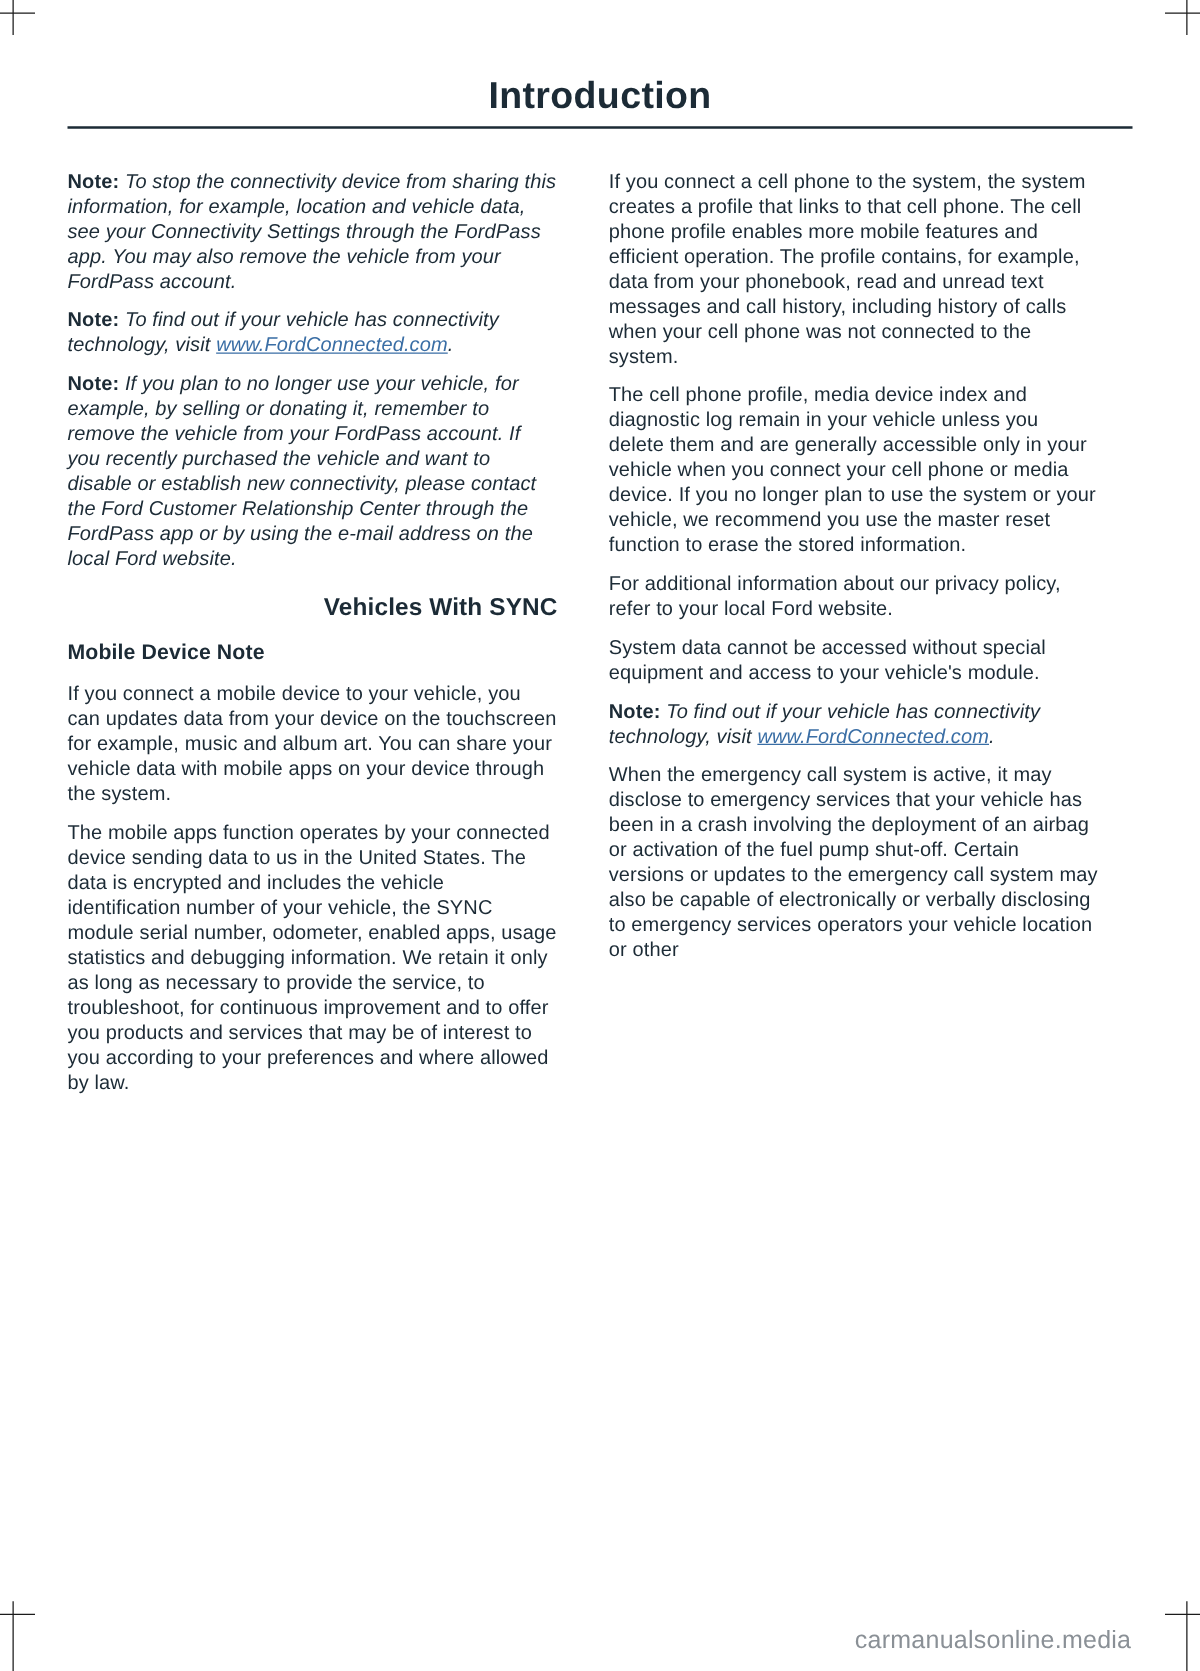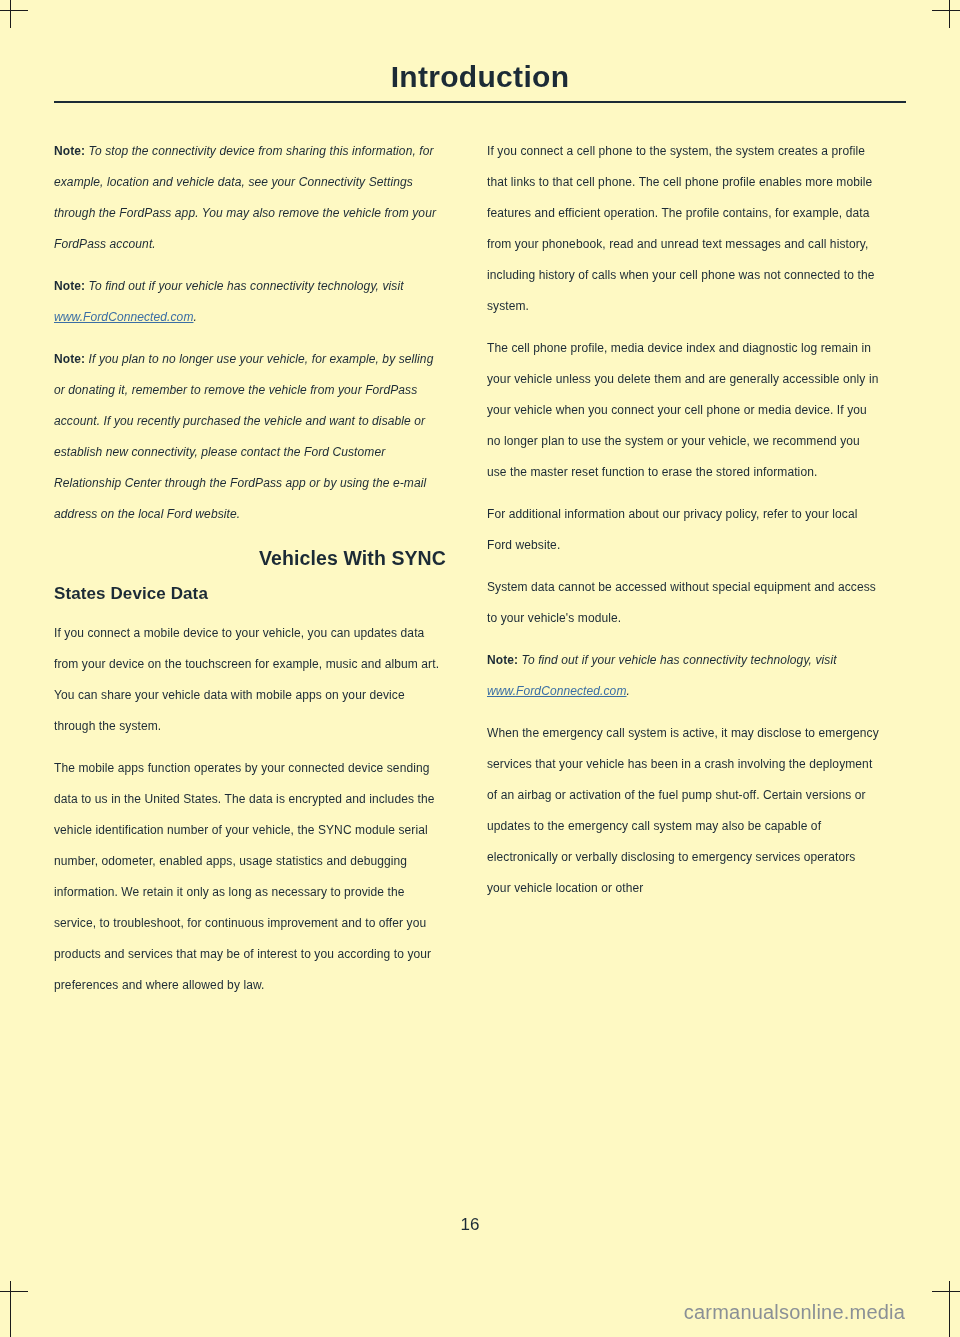--- a/index.html
+++ b/index.html
@@ -5,21 +5,21 @@
   html, body {
     margin: 0;
     padding: 0;
     background: #e9e9e9;
   }
   .page {
     position: relative;
     width: 960px;
     height: 1337px;
     margin: 0 auto;
-    background: #fef9c3;
+    background: #ffffff;
     font-family: "Liberation Sans", "DejaVu Sans", sans-serif;
     color: var(--text-color, #1c2b36);
     overflow: hidden;
   }
   
   .crop {
     position: absolute;
     background: #1b1b1b;
   }
   .crop.v { width: 1px; }
@@ -51,22 +51,22 @@
     width: 852px;
     display: flex;
     gap: 41px;
   }
   .col {
     width: 392px;
   }
 
   p.para {
     margin: 0 0 11px 0;
-    font-size: 12px;
-    line-height: 31px;
+    font-size: 16px;
+    line-height: 20px;
     letter-spacing: 0.1px;
   }
   p.note { font-style: italic; }
   .seg-bold {
     font-weight: bold;
     font-style: normal;
   }
   .seg-italic { font-style: italic; }
   a.seg-link {
     color: var(--link-color, #3a6ea5);
@@ -128,31 +128,30 @@
 
   <div class="page-title">Introduction</div>
   <div class="title-rule"></div>
 
   <div class="columns">
     <div class="col">
         <p class="para note"><span class="seg-bold">Note: </span><span class="seg-italic">To stop the connectivity device from sharing this information, for example, location and vehicle data, see your Connectivity Settings through the FordPass app. You may also remove the vehicle from your FordPass account.</span></p>
         <p class="para note"><span class="seg-bold">Note: </span><span class="seg-italic">To find out if your vehicle has connectivity technology, visit </span><a href="#" class="seg-link">www.FordConnected.com</a><span class="seg-italic">.</span></p>
         <p class="para note"><span class="seg-bold">Note: </span><span class="seg-italic">If you plan to no longer use your vehicle, for example, by selling or donating it, remember to remove the vehicle from your FordPass account. If you recently purchased the vehicle and want to disable or establish new connectivity, please contact the Ford Customer Relationship Center through the FordPass app or by using the e-mail address on the local Ford website.</span></p>
         <p class="para h2"><span class="seg-plain">Vehicles With SYNC</span></p>
-        <p class="para h3"><span class="seg-plain">States Device Data</span></p>
+        <p class="para h3"><span class="seg-plain">Mobile Device Note</span></p>
         <p class="para body"><span class="seg-plain">If you connect a mobile device to your vehicle, you can updates data from your device on the touchscreen for example, music and album art. You can share your vehicle data with mobile apps on your device through the system.</span></p>
         <p class="para body"><span class="seg-plain">The mobile apps function operates by your connected device sending data to us in the United States. The data is encrypted and includes the vehicle identification number of your vehicle, the SYNC module serial number, odometer, enabled apps, usage statistics and debugging information. We retain it only as long as necessary to provide the service, to troubleshoot, for continuous improvement and to offer you products and services that may be of interest to you according to your preferences and where allowed by law.</span></p>
       </div>
     <div class="col">
         <p class="para body"><span class="seg-plain">If you connect a cell phone to the system, the system creates a profile that links to that cell phone. The cell phone profile enables more mobile features and efficient operation. The profile contains, for example, data from your phonebook, read and unread text messages and call history, including history of calls when your cell phone was not connected to the system.</span></p>
         <p class="para body"><span class="seg-plain">The cell phone profile, media device index and diagnostic log remain in your vehicle unless you delete them and are generally accessible only in your vehicle when you connect your cell phone or media device. If you no longer plan to use the system or your vehicle, we recommend you use the master reset function to erase the stored information.</span></p>
         <p class="para body"><span class="seg-plain">For additional information about our privacy policy, refer to your local Ford website.</span></p>
         <p class="para body"><span class="seg-plain">System data cannot be accessed without special equipment and access to your vehicle's module.</span></p>
         <p class="para note"><span class="seg-bold">Note: </span><span class="seg-italic">To find out if your vehicle has connectivity technology, visit </span><a href="#" class="seg-link">www.FordConnected.com</a><span class="seg-italic">.</span></p>
         <p class="para body"><span class="seg-plain">When the emergency call system is active, it may disclose to emergency services that your vehicle has been in a crash involving the deployment of an airbag or activation of the fuel pump shut-off. Certain versions or updates to the emergency call system may also be capable of electronically or verbally disclosing to emergency services operators your vehicle location or other</span></p>
       </div>
   </div>
 
-  <div class="page-number">16</div>
   <div class="footer-line">2022 F-650750 (TBC) , enUSA, Edition date: 202010, Second-Printing</div>
   <div class="watermark">carmanualsonline.media</div>
 
 </div>
 
 </body></html>

